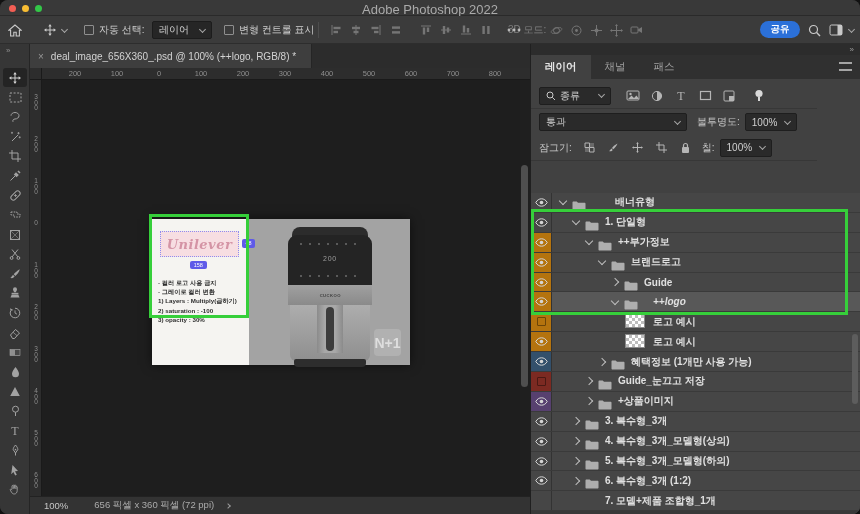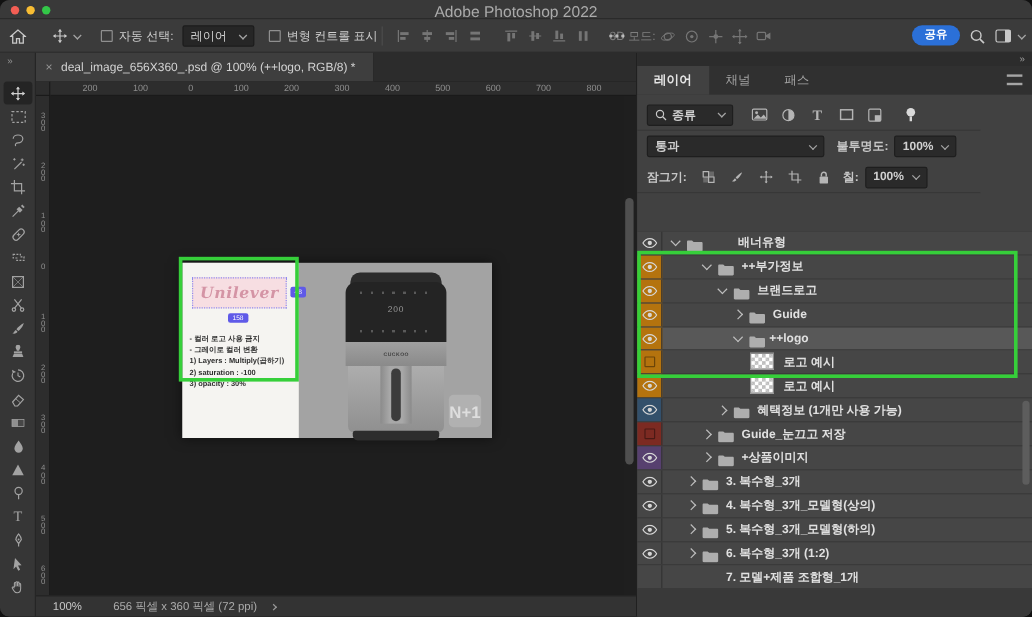--- a/index.html
+++ b/index.html
@@ -81,21 +81,21 @@
 
   
   .rpanel{position:absolute;left:530px;top:44px;width:330px;height:470px;background:#3d3d3d;border-left:1px solid #202020;}
   .rp-topstrip{position:absolute;left:0;top:0;width:330px;height:11px;background:#2c2c2c;}
   .rp-collapse{position:absolute;right:8px;top:1px;color:#9a9a9a;font-size:8px;letter-spacing:-1px;}
   .rp-tabs{position:absolute;left:0;top:11px;width:330px;height:24px;background:#303030;display:flex;}
   .rp-tab{height:24px;padding:0 14px;display:flex;align-items:center;font-size:10.5px;color:#a3a3a3;}
   .rp-tab.active{background:#414141;color:#e4e4e4;font-weight:700;}
   .rp-menu{position:absolute;right:8px;top:18px;width:13px;height:9px;border-top:2px solid #a5a5a5;border-bottom:2px solid #a5a5a5;}
   .rp-body{position:absolute;left:0;top:35px;width:330px;height:435px;background:#414141;}
-  .rp-row{position:absolute;left:0;width:286px;display:flex;align-items:center;color:#c7c7c7;font-size:10px;font-weight:bold;}
+  .rp-row{position:absolute;left:0;width:286px;display:flex;align-items:center;color:#c7c7c7;font-size:10px;}
   .rp-filter{top:4px;height:26px;border-bottom:1px solid #373737;}
   .rp-blend{top:30px;height:26px;align-items:center;}
   .rp-lock{top:56px;height:26px;border-bottom:1px solid #373737;}
   .mini-dd{height:18px;background:#2a2a2a;border:1px solid #1e1e1e;border-radius:2px;display:flex;align-items:center;padding:0 6px;color:#d0d0d0;}
   .fico{width:24px;height:20px;display:flex;align-items:center;justify-content:center;}
 
   
   .layers-list{position:absolute;left:0;top:114px;width:330px;height:338px;overflow:hidden;background:#393939;}
   .lrow{position:relative;width:330px;height:19.9px;background:#464646;border-bottom:1px solid #3a3a3a;display:flex;align-items:center;}
   .lrow.sel{background:#585858;}
@@ -634,20 +634,33 @@
                 <circle cx="6.5" cy="4.5" r="1.8" fill="#d6d6d6"></circle>
               </svg>
             </div>
             <span class="lcaret open" style="left: 29px;"></span>
             <span style="position: absolute; left: 41px; top: 4px;"><svg width="14" height="11" viewBox="0 0 14 11">
                 <path d="M.5 2.5c0-.6.4-1 1-1h3.2L6 2.7h6.5c.6 0 1 .4 1 1v5.8c0 .6-.4 1-1 1h-11c-.6 0-1-.4-1-1z" fill="#aeaeae"></path>
               </svg></span>
             <span class="lname" style="left: 61px; margin-left: 23px;">배너유형</span>
           </div>
           <div class="lrow">
+            <div class="eyecell">
+              <svg width="13" height="9" viewBox="0 0 13 9">
+                <path d="M.8 4.5C2.2 2 4.2.8 6.5.8s4.3 1.2 5.7 3.7C10.8 7 8.8 8.2 6.5 8.2S2.2 7 .8 4.5z" fill="none" stroke="#d6d6d6"></path>
+                <circle cx="6.5" cy="4.5" r="1.8" fill="#d6d6d6"></circle>
+              </svg>
+            </div>
+            <span class="lcaret open" style="left: 42px;"></span>
+            <span style="position: absolute; left: 54px; top: 4px;"><svg width="14" height="11" viewBox="0 0 14 11">
+                <path d="M.5 2.5c0-.6.4-1 1-1h3.2L6 2.7h6.5c.6 0 1 .4 1 1v5.8c0 .6-.4 1-1 1h-11c-.6 0-1-.4-1-1z" fill="#aeaeae"></path>
+              </svg></span>
+            <span class="lname" style="left: 74px;">1. 단일형</span>
+          </div>
+          <div class="lrow">
             <div class="eyecell" style="background: rgb(180, 115, 14);">
               <svg width="13" height="9" viewBox="0 0 13 9">
                 <path d="M.8 4.5C2.2 2 4.2.8 6.5.8s4.3 1.2 5.7 3.7C10.8 7 8.8 8.2 6.5 8.2S2.2 7 .8 4.5z" fill="none" stroke="#d6d6d6"></path>
                 <circle cx="6.5" cy="4.5" r="1.8" fill="#d6d6d6"></circle>
               </svg>
             </div>
             <span class="lcaret open" style="left: 55px;"></span>
             <span style="position: absolute; left: 67px; top: 4px;"><svg width="14" height="11" viewBox="0 0 14 11">
                 <path d="M.5 2.5c0-.6.4-1 1-1h3.2L6 2.7h6.5c.6 0 1 .4 1 1v5.8c0 .6-.4 1-1 1h-11c-.6 0-1-.4-1-1z" fill="#aeaeae"></path>
               </svg></span>
@@ -683,21 +696,21 @@
             <div class="eyecell" style="background: rgb(180, 115, 14);">
               <svg width="13" height="9" viewBox="0 0 13 9">
                 <path d="M.8 4.5C2.2 2 4.2.8 6.5.8s4.3 1.2 5.7 3.7C10.8 7 8.8 8.2 6.5 8.2S2.2 7 .8 4.5z" fill="none" stroke="#d6d6d6"></path>
                 <circle cx="6.5" cy="4.5" r="1.8" fill="#d6d6d6"></circle>
               </svg>
             </div>
             <span class="lcaret open" style="left: 81px;"></span>
             <span style="position: absolute; left: 93px; top: 4px;"><svg width="14" height="11" viewBox="0 0 14 11">
                 <path d="M.5 2.5c0-.6.4-1 1-1h3.2L6 2.7h6.5c.6 0 1 .4 1 1v5.8c0 .6-.4 1-1 1h-11c-.6 0-1-.4-1-1z" fill="#aeaeae"></path>
               </svg></span>
-            <span class="lname" style="left: 110px;">++logo</span>
+            <span class="lname" style="left: 122px; font-style: italic;">++logo</span>
           </div>
           <div class="lrow">
             <div class="eyecell" style="background: rgb(180, 115, 14);">
               <span class="eyeoff"></span>
             </div>
             <span class="thumb" style="left: 94px; top: 2px;"></span>
             <span class="lname" style="left: 122px;">로고 예시</span>
           </div>
           <div class="lrow">
             <div class="eyecell" style="background: rgb(180, 115, 14);">

